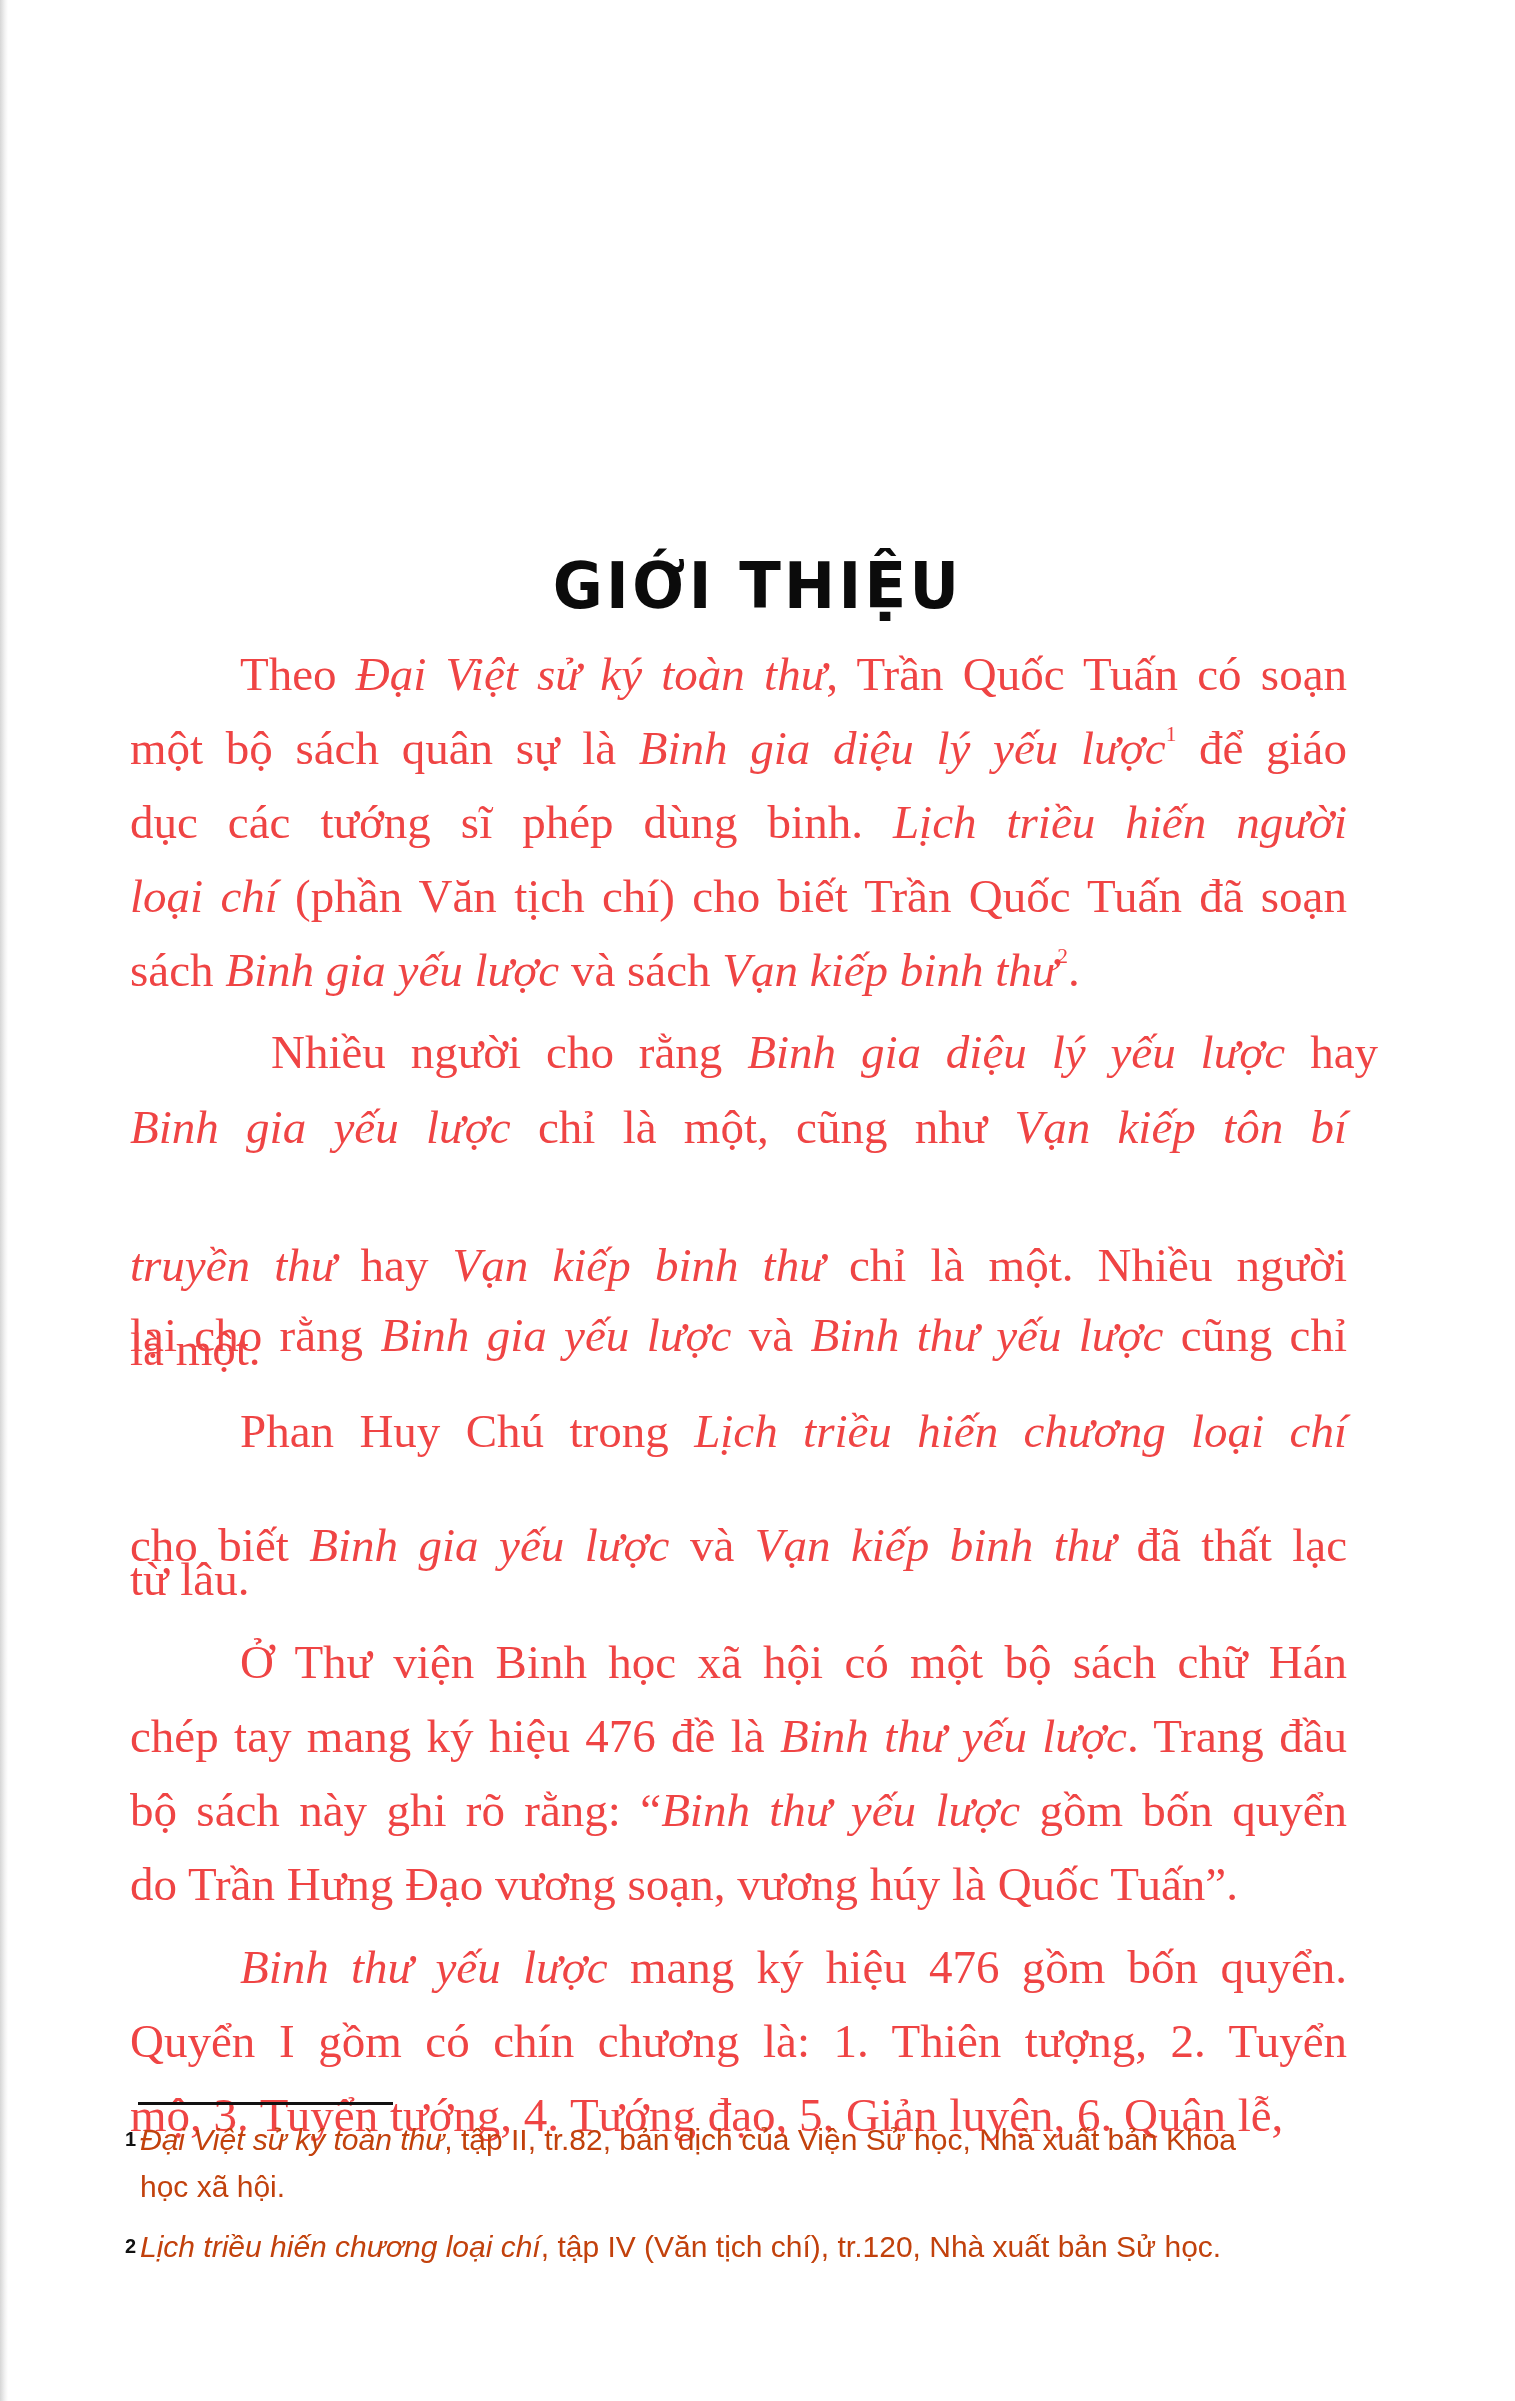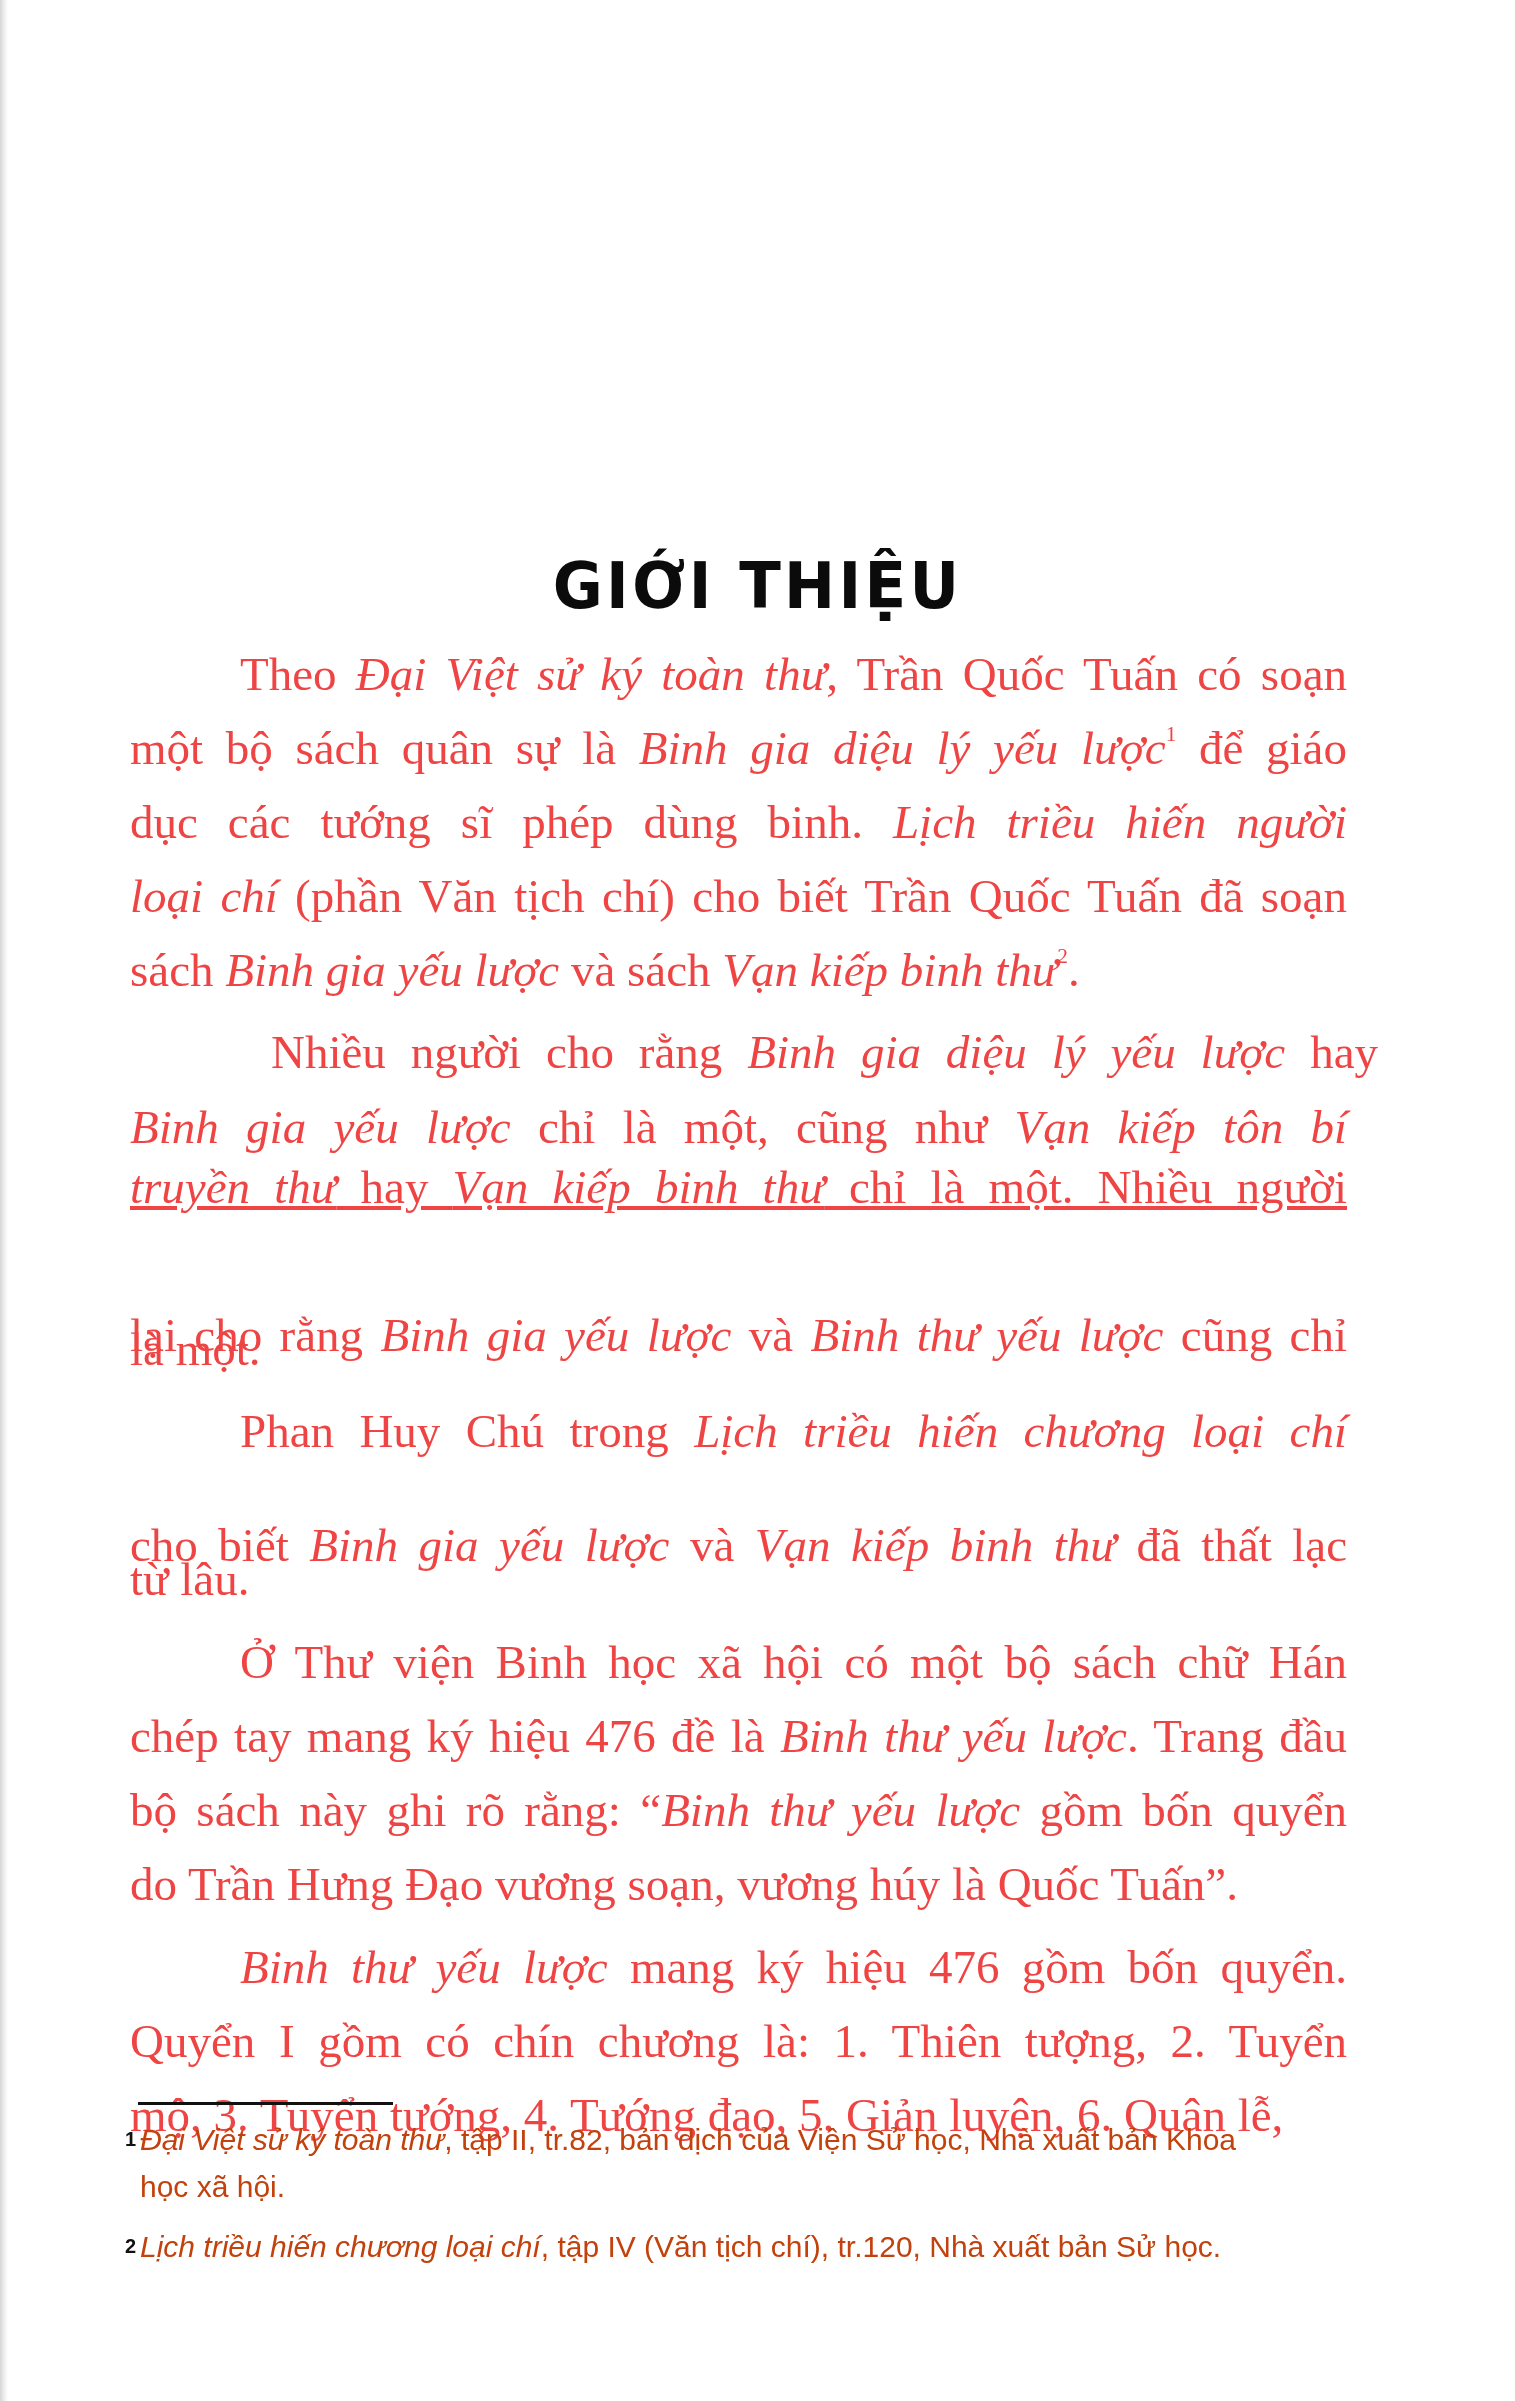--- a/index.html
+++ b/index.html
@@ -27,21 +27,21 @@
 <div class="page-edge"></div>
 <h1 class="title">GIỚI THIỆU</h1>
 <div id="body-text">
     <div class="line first" style="top: 651px;">Theo <i>Đại Việt sử ký toàn thư</i>, Trần Quốc Tuấn có soạn</div>
     <div class="line" style="top: 725px;">một bộ sách quân sự là <i>Binh gia diệu lý yếu lược</i><sup>1</sup> để giáo</div>
     <div class="line" style="top: 799px;">dục các tướng sĩ phép dùng binh. <i>Lịch triều hiến người</i></div>
     <div class="line" style="top: 873px;"><i>loại chí</i> (phần Văn tịch chí) cho biết Trần Quốc Tuấn đã soạn</div>
     <div class="line last" style="top: 947px;">sách <i>Binh gia yếu lược</i> và sách <i>Vạn kiếp binh thư</i><sup>2</sup>.</div>
     <div class="line first" style="top: 1029px; margin-left: 31px;">Nhiều người cho rằng <i>Binh gia diệu lý yếu lược</i> hay</div>
     <div class="line" style="top: 1104px;"><i>Binh gia yếu lược</i> chỉ là một, cũng như <i>Vạn kiếp tôn bí</i></div>
-    <div class="line" style="top: 1164px; text-decoration: underline;"><i>truyền thư</i> hay <i>Vạn kiếp binh thư</i> chỉ là một. Nhiều người</div>
+    <div class="line" style="top: 1242px;"><i>truyền thư</i> hay <i>Vạn kiếp binh thư</i> chỉ là một. Nhiều người</div>
     <div class="line" style="top: 1312px;">lại cho rằng <i>Binh gia yếu lược</i> và <i>Binh thư yếu lược</i> cũng chỉ</div>
     <div class="line last" style="top: 1326px;">là một.</div>
     <div class="line first" style="top: 1408px;">Phan Huy Chú trong <i>Lịch triều hiến chương loại chí</i></div>
     <div class="line" style="top: 1482px; margin-top: 40px;">cho biết <i>Binh gia yếu lược</i> và <i>Vạn kiếp binh thư</i> đã thất lạc</div>
     <div class="line last" style="top: 1556px;">từ lâu.</div>
     <div class="line first" style="top: 1639px;">Ở Thư viện Binh học xã hội có một bộ sách chữ Hán</div>
     <div class="line" style="top: 1713px;">chép tay mang ký hiệu 476 đề là <i>Binh thư yếu lược</i>. Trang đầu</div>
     <div class="line" style="top: 1787px;">bộ sách này ghi rõ rằng: “<i>Binh thư yếu lược</i> gồm bốn quyển</div>
     <div class="line last" style="top: 1861px;">do Trần Hưng Đạo vương soạn, vương húy là Quốc Tuấn”.</div>
     <div class="line first" style="top: 1944px;"><i>Binh thư yếu lược</i> mang ký hiệu 476 gồm bốn quyển.</div>

